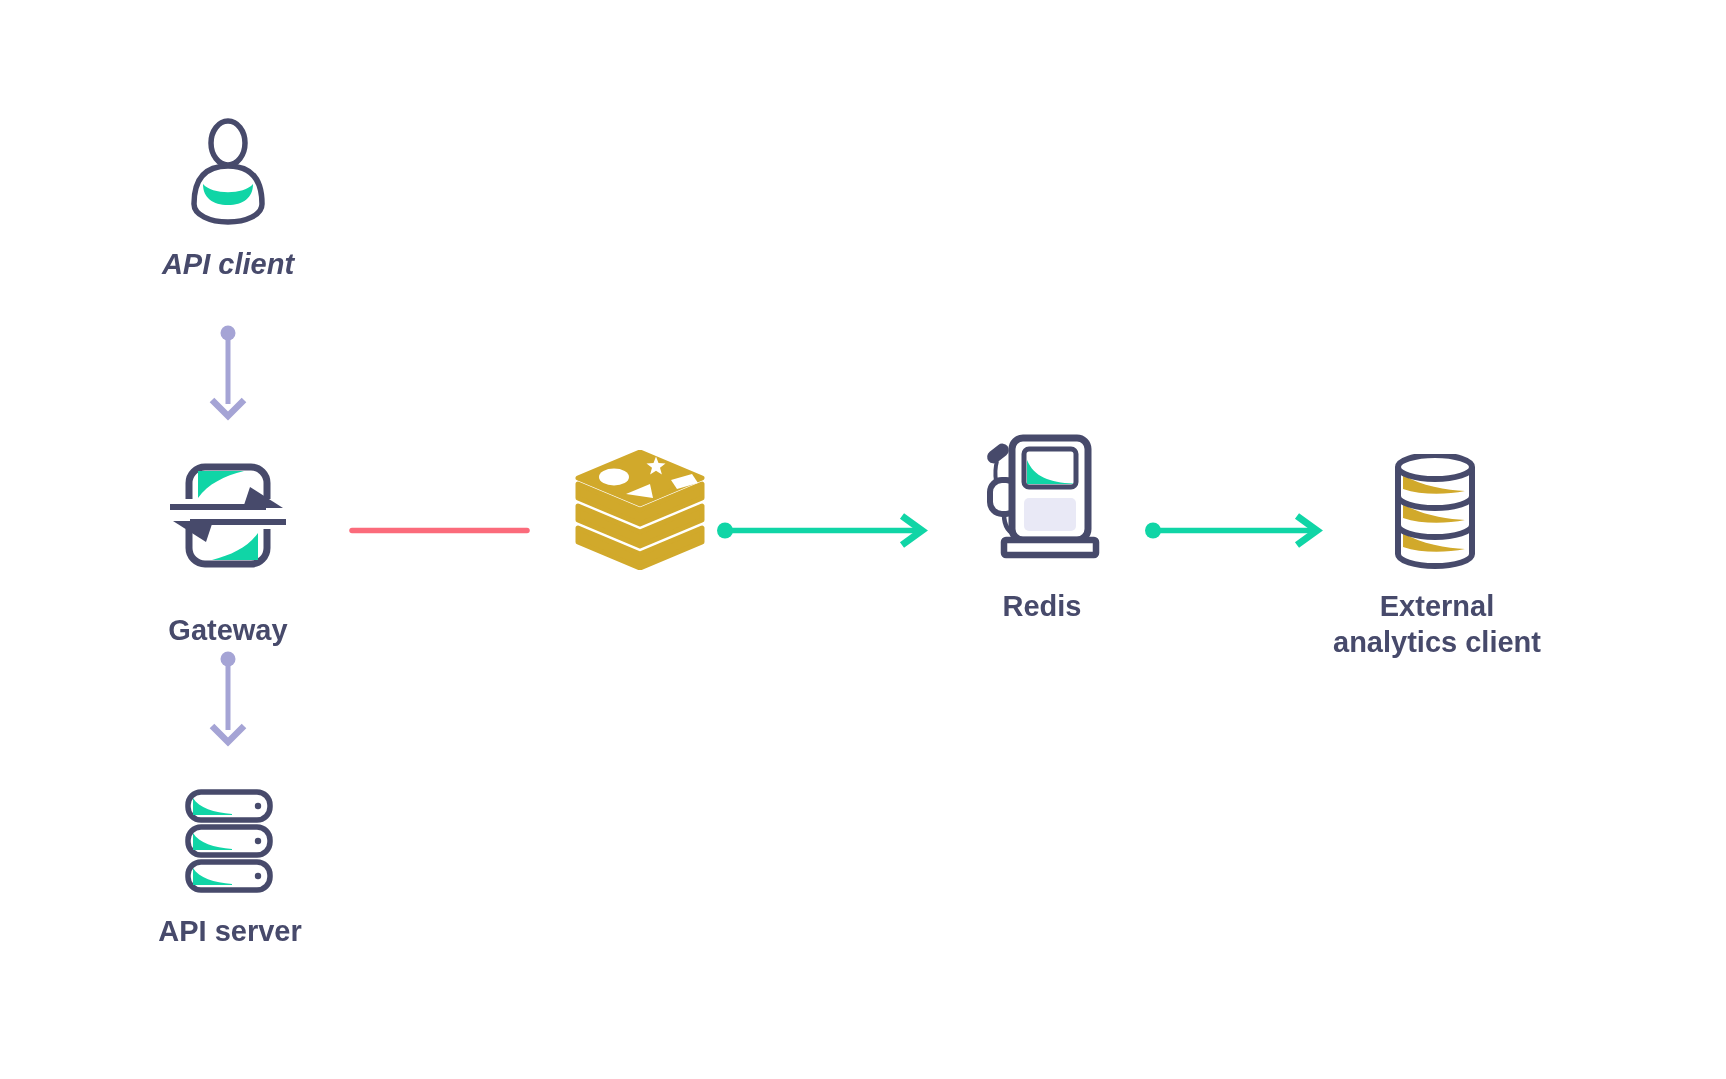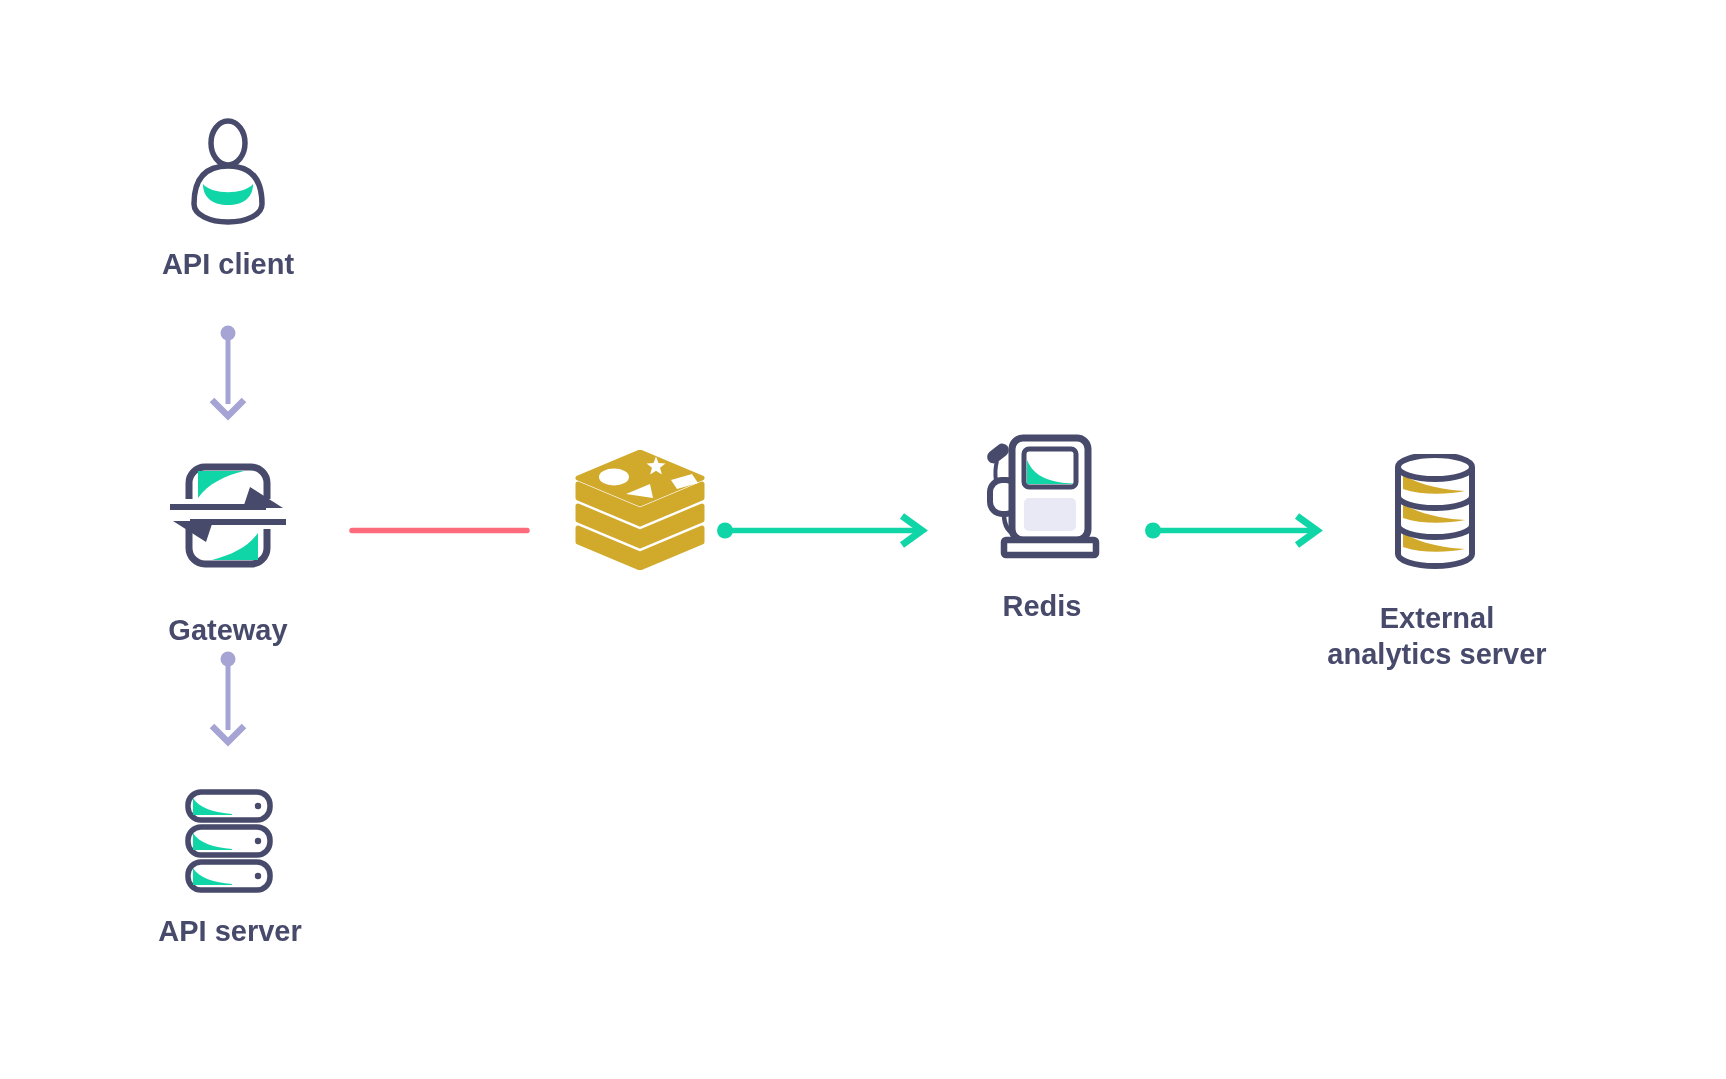--- a/index.html
+++ b/index.html
@@ -30,21 +30,21 @@
 
   <div class="node" style="left:184px; top:116px;">
     <span class="icon">
       <svg width="88" height="110" viewBox="0 0 88 110">
         <path d="M10 88 C10 60 24 50 44 50 C64 50 78 60 78 88 C78 99 62 106 44 106 C26 106 10 99 10 88 Z" fill="#fff" stroke="var(--navy)" stroke-width="5.5"></path>
         <path d="M19 68 C28 79 60 79 69 68 C69 82 59 89 44 89 C29 89 19 82 19 68 Z" fill="var(--teal)"></path>
         <ellipse cx="44" cy="27" rx="17" ry="22" fill="#fff" stroke="var(--navy)" stroke-width="5.5"></ellipse>
       </svg>
     </span>
   </div>
-  <div class="label" style="left:68px; top:246px;">
+  <div class="label" style="left:68px; top:246px;font-style:italic;">
     <span>API client</span>
   </div>
 
   <div class="edge" style="left:206px; top:325px;">
     <svg width="44" height="98" viewBox="0 0 44 98">
       <circle cx="22" cy="8" r="7.5" fill="var(--lavender)"></circle>
       <line x1="22" y1="8" x2="22" y2="79" stroke="var(--lavender)" stroke-width="5"></line>
       <path d="M6 75 L22 91 L38 75" fill="none" stroke="var(--lavender)" stroke-width="6.5"></path>
     </svg>
   </div>
@@ -173,18 +173,18 @@
           <line x1="11" y1="13" x2="11" y2="100"></line>
           <line x1="85" y1="13" x2="85" y2="100"></line>
           <path d="M11 42 A37 12 0 0 0 85 42"></path>
           <path d="M11 71 A37 12 0 0 0 85 71"></path>
           <path d="M11 100 A37 12 0 0 0 85 100"></path>
         </g>
         <ellipse cx="48" cy="13" rx="37" ry="12" fill="#fff" stroke="var(--navy)" stroke-width="6"></ellipse>
       </svg>
     </span>
   </div>
-  <div class="label" style="left:1265px; top:600px; width:344px;">
+  <div class="label" style="left:1265px; top:588px; width:344px;">
     <span class="line1">External</span><br>
-    <span class="line2">analytics server</span>
+    <span class="line2">analytics client</span>
   </div>
 
 </div>
 
 </body></html>

